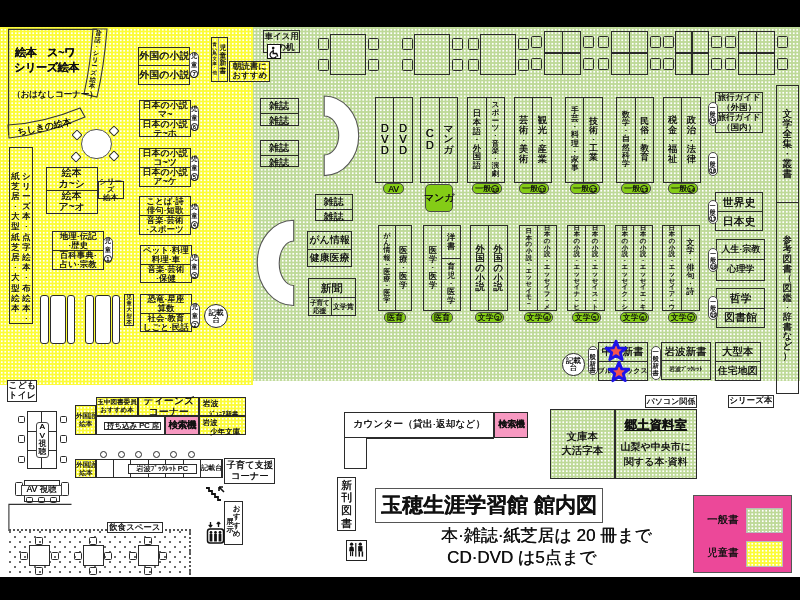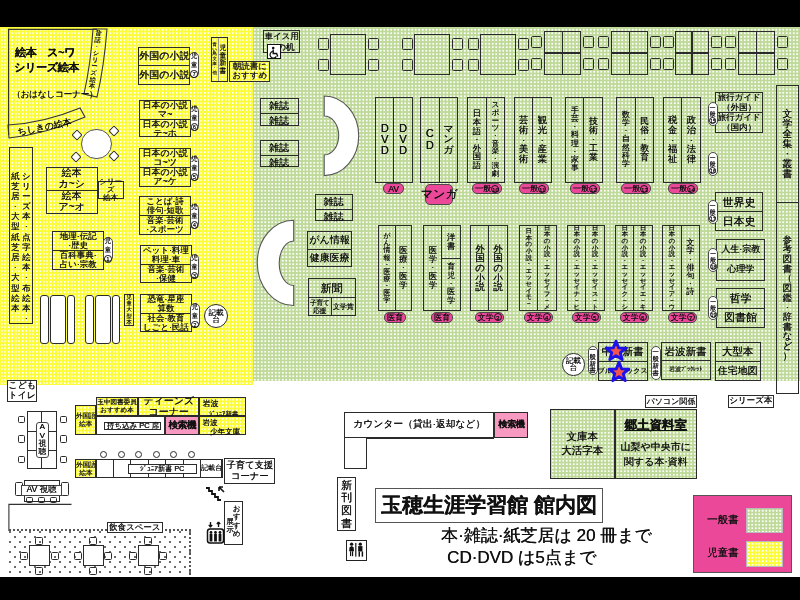--- a/index.html
+++ b/index.html
@@ -3,21 +3,21 @@
 <style>
 html,body{margin:0;padding:0;}
 #c{position:relative;width:800px;height:600px;background:#fff;overflow:hidden;font-family:"Liberation Sans",sans-serif;color:#111;text-shadow:0.35px 0 0 #111;padding-left:44px;}
 .b{position:absolute;box-sizing:border-box;border:1px solid #2b2b2b;}
 .t{position:absolute;box-sizing:border-box;}
 .fc{display:flex;align-items:center;justify-content:center;text-align:center;}
 .v{line-height:1.05;text-align:center;}
 .shelf{position:absolute;box-sizing:border-box;border:1px solid #2b2b2b;display:flex;}
 .shelf>div{flex:1;display:flex;align-items:center;justify-content:center;line-height:1.02;text-align:center;}
 .shelf>div+div{border-left:1px solid #2b2b2b;}
-.pill{position:absolute;box-sizing:border-box;border:1px solid #4a4a4a;border-radius:5px;background:#ec4899;display:flex;align-items:center;justify-content:center;white-space:nowrap;}
+.pill{position:absolute;box-sizing:border-box;border:1px solid #4a4a4a;border-radius:5px;background:#84cc16;display:flex;align-items:center;justify-content:center;white-space:nowrap;}
 .vpill{position:absolute;box-sizing:border-box;border:1px solid #4a4a4a;border-radius:5px;background:#fff;display:flex;flex-direction:column;align-items:center;justify-content:center;}
 .circ{display:block;border:1px solid #111;border-radius:50%;width:8px;height:8px;font-size:6px;line-height:8px;text-align:center;box-sizing:border-box;}
 .yg{background-color:#fcfc36;background-image:radial-gradient(#fff .95px,transparent 1.1px);background-size:3.5px 3.5px;}
 .gg{background-color:#bed998;background-image:radial-gradient(#fff .95px,transparent 1.1px);background-size:3.5px 3.5px;}
 .w{background:#fff;}
 .pink{background:#f799c1;}
 .cell2{display:flex;flex-direction:column;}
 .cell2>div{flex:1;display:flex;align-items:center;justify-content:center;text-align:center;}
 .cell2>div+div{border-top:1px solid #2b2b2b;}
 .gridt{background-image:linear-gradient(to right,transparent calc(50% - .6px),#2b2b2b calc(50% - .6px),#2b2b2b calc(50% + .6px),transparent calc(50% + .6px)),linear-gradient(to bottom,transparent calc(50% - .6px),#2b2b2b calc(50% - .6px),#2b2b2b calc(50% + .6px),transparent calc(50% + .6px));}
@@ -114,21 +114,21 @@
       <div>D<br>V<br>D</div>
     </div>
 
 <div class="pill" style="left:383px;top:183px;width:21px;height:11px;font-size:8.5px;">AV</div>
 
 <div class="shelf" style="left:420px;top:96.5px;width:38px;height:86px;font-size:11px;">
       <div>C<br>D</div>
       <div style="font-size:10px;">マ<br>ン<br>ガ</div>
     </div>
 
-<div class="pill" style="left:425px;top:184px;width:28px;height:21px;font-size:12px;">マンガ</div>
+<div class="pill" style="left:425px;top:184px;width:28px;height:28px;font-size:10px;">マンガ</div>
 
 <div class="shelf" style="left:467px;top:96.5px;width:38px;height:86px;font-size:8.5px;">
       <div>日<br>本<br>語<br>·<br>外<br>国<br>語</div>
       <div style="font-size:7.5px;">ス<br>ポ<br>ー<br>ツ<br>·<br>音<br>楽<br>·<br>演<br>劇</div>
     </div>
 <div class="pill" style="left:472px;top:183px;width:30px;height:11px;font-size:8px;">一般<span class="circ">10</span></div>
 
 <div class="shelf" style="left:513.7px;top:96.5px;width:38.3px;height:86px;font-size:9.5px;">
       <div>芸<br>術<br>·<br>美<br>術</div>
       <div>観<br>光<br>·<br>産<br>業</div>
@@ -463,21 +463,21 @@
 <div class="ch w" style="left:50px;top:496.5px;width:6.5px;height:6px;"></div>
 
 <svg class="t" style="left:5px;top:500px;" width="70" height="35" viewBox="0 0 70 35">
 <path d="M66.5 4.4 L3.9 4.4 L3.9 31" fill="none" stroke="#333" stroke-width="1.1"></path>
     </svg>
 
 <div class="b t fc yg" style="left:75.2px;top:459.2px;width:21px;height:19.3px;font-size:6.8px;line-height:1.15;letter-spacing:-0.3px;white-space:nowrap;">外国語<br>絵本</div>
 
 <div class="b t" style="left:96.2px;top:459.2px;width:126px;height:19.3px;background-image:linear-gradient(to right,transparent 16px,#2b2b2b 16px,#2b2b2b 17px,transparent 17px,transparent 33.5px,#2b2b2b 33.5px,#2b2b2b 34.5px,transparent 34.5px,transparent 51px,#2b2b2b 51px,#2b2b2b 52px,transparent 52px,transparent 68.5px,#2b2b2b 68.5px,#2b2b2b 69.5px,transparent 69.5px,transparent 86px,#2b2b2b 86px,#2b2b2b 87px,transparent 87px,transparent 103.5px,#2b2b2b 103.5px,#2b2b2b 104.5px,transparent 104.5px);"></div>
 
-<div class="b t fc w" style="left:127.5px;top:463.7px;width:69px;height:10.6px;font-size:7.2px;white-space:nowrap;">ｼﾞｭﾆｱ新書 PC</div>
+<div class="b t fc w" style="left:127.5px;top:463.7px;width:69px;height:10.6px;font-size:7.2px;white-space:nowrap;">岩波ﾌﾞｯｸﾚｯﾄ PC</div>
 
 <div class="t" style="left:100.2px;top:451px;width:7px;height:7px;border:1px solid #2b2b2b;border-radius:50%;background:#fff;"></div>
 <div class="t" style="left:117.7px;top:451px;width:7px;height:7px;border:1px solid #2b2b2b;border-radius:50%;background:#fff;"></div>
 <div class="t" style="left:135.2px;top:451px;width:7px;height:7px;border:1px solid #2b2b2b;border-radius:50%;background:#fff;"></div>
 <div class="t" style="left:152.7px;top:451px;width:7px;height:7px;border:1px solid #2b2b2b;border-radius:50%;background:#fff;"></div>
 <div class="t" style="left:170.2px;top:451px;width:7px;height:7px;border:1px solid #2b2b2b;border-radius:50%;background:#fff;"></div>
 <div class="t" style="left:187.7px;top:451px;width:7px;height:7px;border:1px solid #2b2b2b;border-radius:50%;background:#fff;"></div>
 
 <div class="b t fc" style="left:200.2px;top:458.6px;width:22.6px;height:19.5px;font-size:7px;white-space:nowrap;">記載台</div>
 

